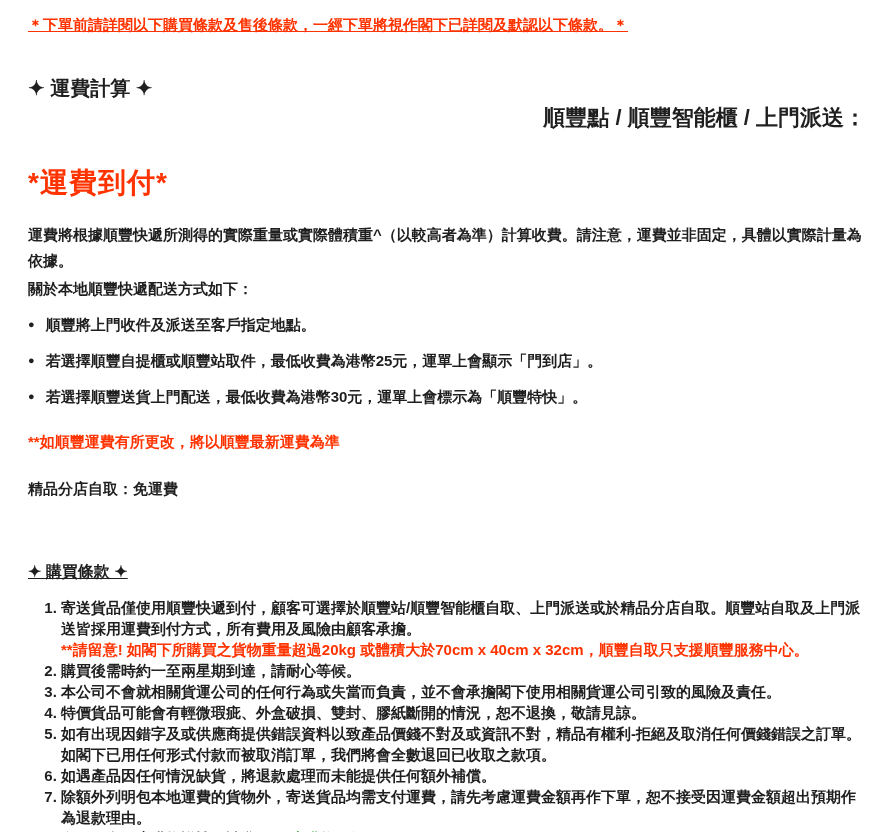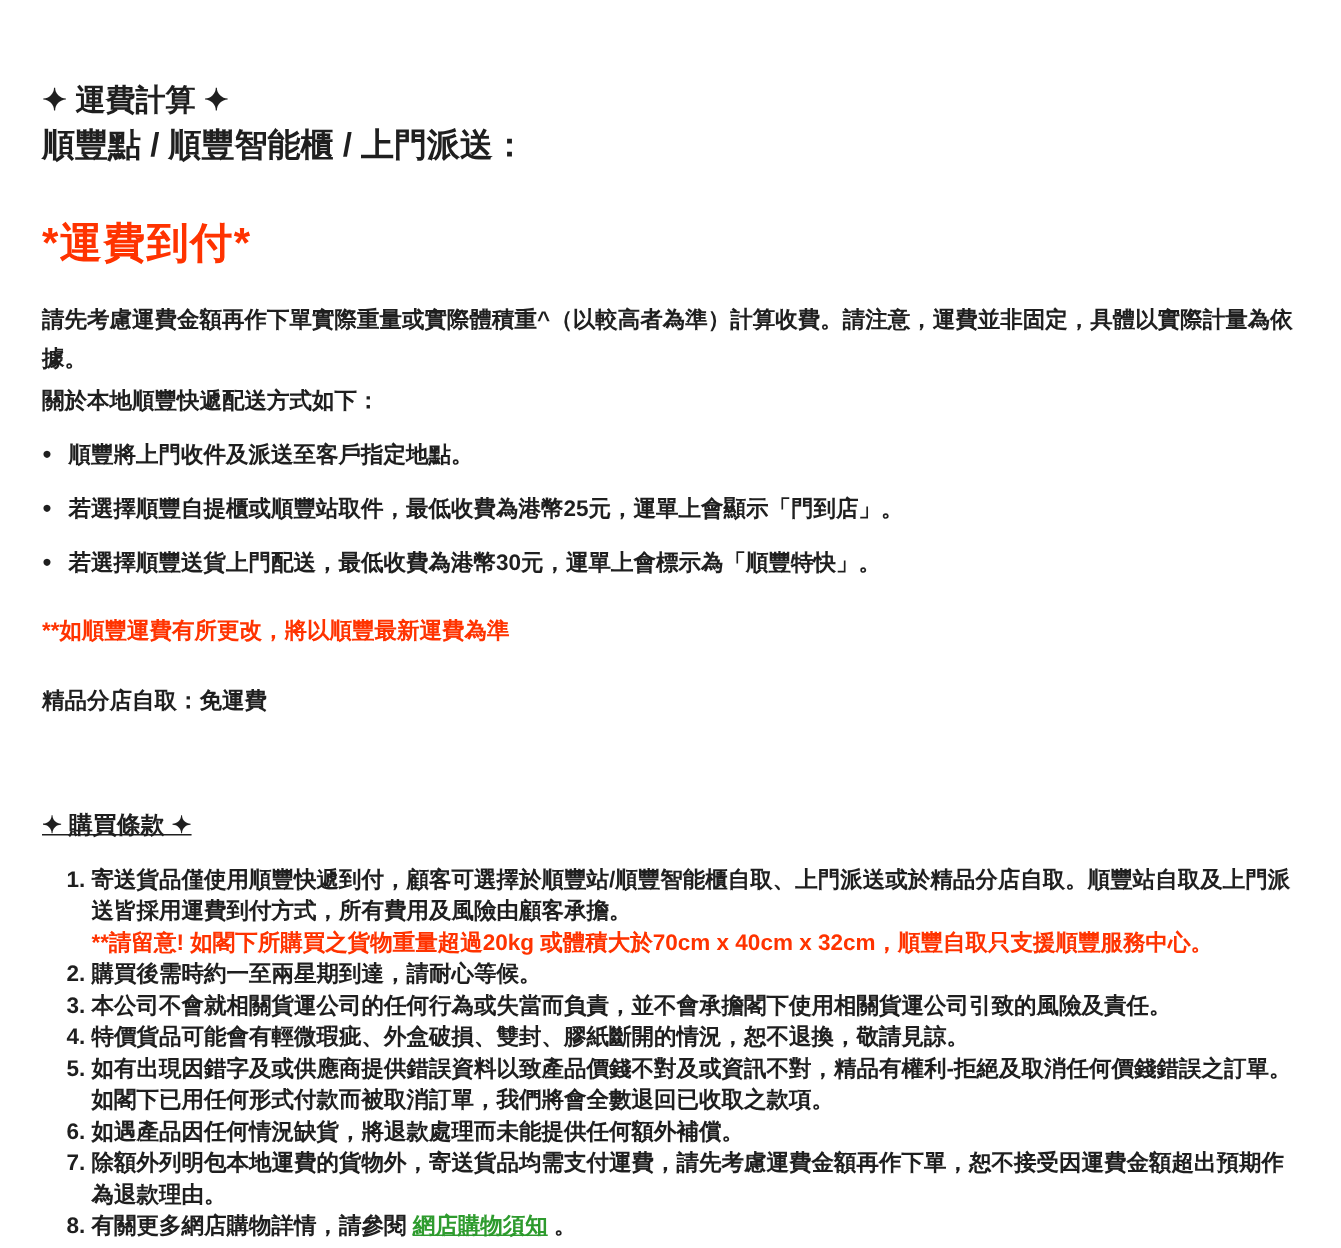--- a/index.html
+++ b/index.html
@@ -26,20 +26,21 @@
   }
   .h1{
     margin-top:40px;
     font-size:20px;
     line-height:26px;
   }
   .h2{
     margin-top:3px;
     font-size:22px;
     line-height:28px;
+    text-align:right;
   }
   .banner{
     margin-top:31px;
     color:var(--alert-red);
     font-size:28px;
     line-height:40px;
     letter-spacing:1px;
   }
   .para{
     margin-top:19px;
@@ -97,27 +98,28 @@
     text-decoration:underline;
     cursor:pointer;
     font-weight:700;
   }
 </style>
 </head>
 <body>
 
 <div>
 
+  <p class="top-notice">＊下單前請詳閱以下購買條款及售後條款，一經下單將視作閣下已詳閱及默認以下條款。＊</p>
 
   <h1 class="h1">✦ 運費計算 ✦</h1>
   <h2 class="h2">順豐點 / 順豐智能櫃 / 上門派送：</h2>
 
   <div class="banner">*運費到付*</div>
 
-  <p class="para"><span>請先考慮運費金額再作下單</span><span class="u">實際重量或實際體積重^（以較高者為準）</span><span>計算收費。請注意，運費並</span><span class="u">非固定</span><span>，具體以實際計量為依據。</span></p>
+  <p class="para"><span>運費將根據順豐快遞所測得的</span><span class="u">實際重量或實際體積重^（以較高者為準）</span><span>計算收費。請注意，運費並</span><span class="u">非固定</span><span>，具體以實際計量為依據。</span></p>
 
   <p class="intro">關於本地順豐快遞配送方式如下：</p>
 
   <div class="bullets">
     <div class="bullet">
       <span class="bullet-dot">●</span>
       <span>順豐將上門收件及派送至客戶指定地點。</span>
     </div>
     <div class="bullet">
       <span class="bullet-dot">●</span>

